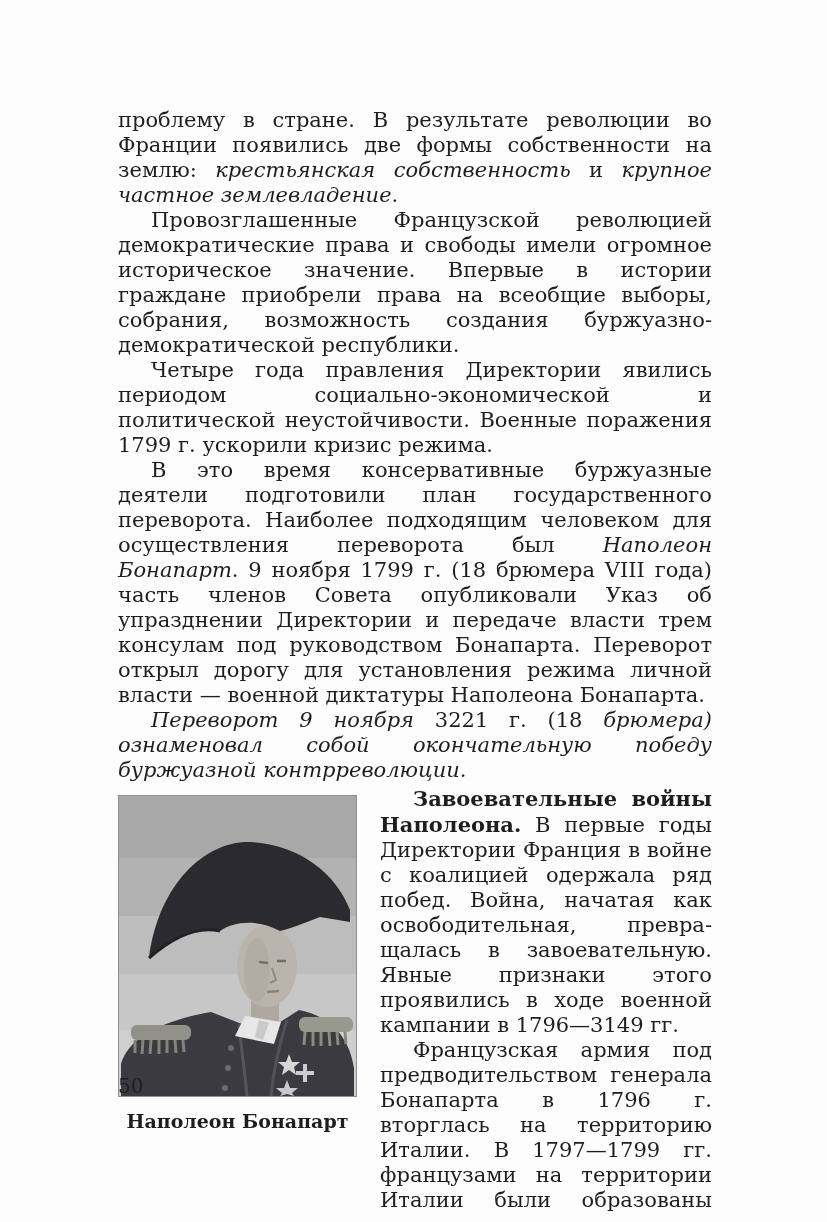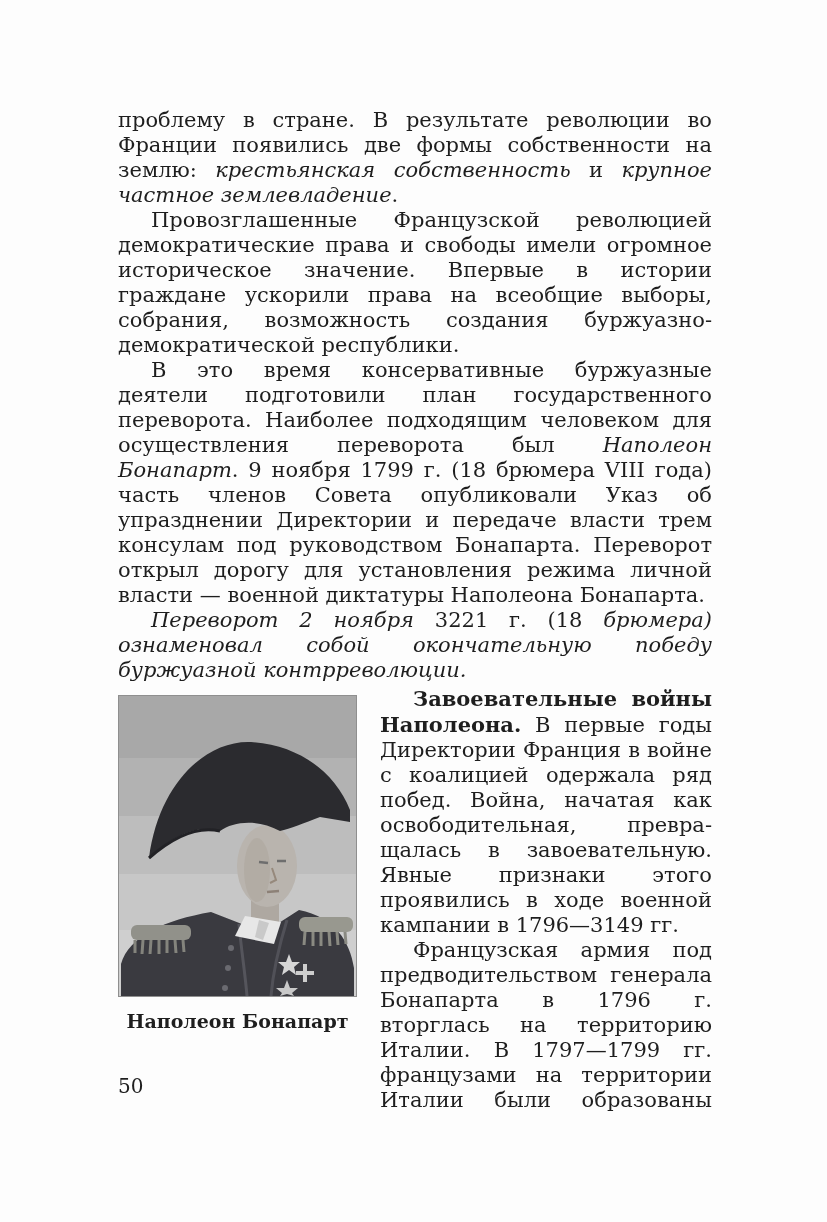--- a/index.html
+++ b/index.html
@@ -63,23 +63,24 @@
     font-size: 20px;
   }
 </style>
 </head>
 <body style="background: rgb(253, 253, 253);">
 
 <div class="page" style="--text-color: #1e1e1e;">
   <div class="text-area">
     <div>
         <p class="no-indent"><span>проблему в стране. В результате революции во Франции появились две формы собственности на землю: </span><span class="seg-italic">крестьянская собственность</span><span> и </span><span class="seg-italic">крупное частное землевладение</span><span>.</span></p>
-        <p><span>Провозглашенные Французской революцией демо­кратические права и свободы имели огромное историческое значение. Впервые в истории граждане ускорили права на всеобщие выборы, собрания, возможность создания бур­жуазно-демократической республики.</span></p>
+        <p><span>Провозглашенные Французской революцией демо­кратические права и свободы имели огромное историческое значение. Впервые в истории граждане приобрели права на всеобщие выборы, собрания, возможность создания бур­жуазно-демократической республики.</span></p>
+        <p><span>Четыре года правления Директории явились периодом социально-экономической и политической неустойчивости. Военные поражения 1799 г. ускорили кризис режима.</span></p>
         <p><span>В это время консервативные буржуазные деятели подго­товили план государственного переворота. Наиболее подхо­дящим человеком для осуществления переворота был </span><span class="seg-italic">Напо­леон Бонапарт</span><span>. 9 ноября 1799 г. (18 брюмера VIII года) часть членов Совета опубликовали Указ об упраздне­нии Директории и передаче власти трем консулам под ру­ководством Бонапарта. Переворот открыл дорогу для уста­новления режима личной власти — военной диктатуры Наполеона Бонапарта.</span></p>
-        <p><span class="seg-italic">Переворот 2 ноября </span><span>3221 г. (18 </span><span class="seg-italic">брюмера) ознаменовал собой окончательную победу буржуазной контрреволюции.</span></p>
+        <p><span class="seg-italic">Переворот 9 ноября </span><span>3221 г. (18 </span><span class="seg-italic">брюмера) ознаменовал собой окончательную победу буржуазной контрреволюции.</span></p>
       </div>
 
     <section class="cols">
       <figure class="portrait-figure">
         <svg class="portrait" viewBox="0 0 237 300" xmlns="http://www.w3.org/2000/svg" role="img">
           <g>
             <rect x="0" y="0" width="237" height="62" fill="#a8a8a8"></rect>
             <rect x="0" y="62" width="237" height="58" fill="#b2b2b2"></rect>
             <rect x="0" y="120" width="237" height="58" fill="#bdbdbd"></rect>
             <rect x="0" y="178" width="237" height="56" fill="#c7c7c7"></rect>

